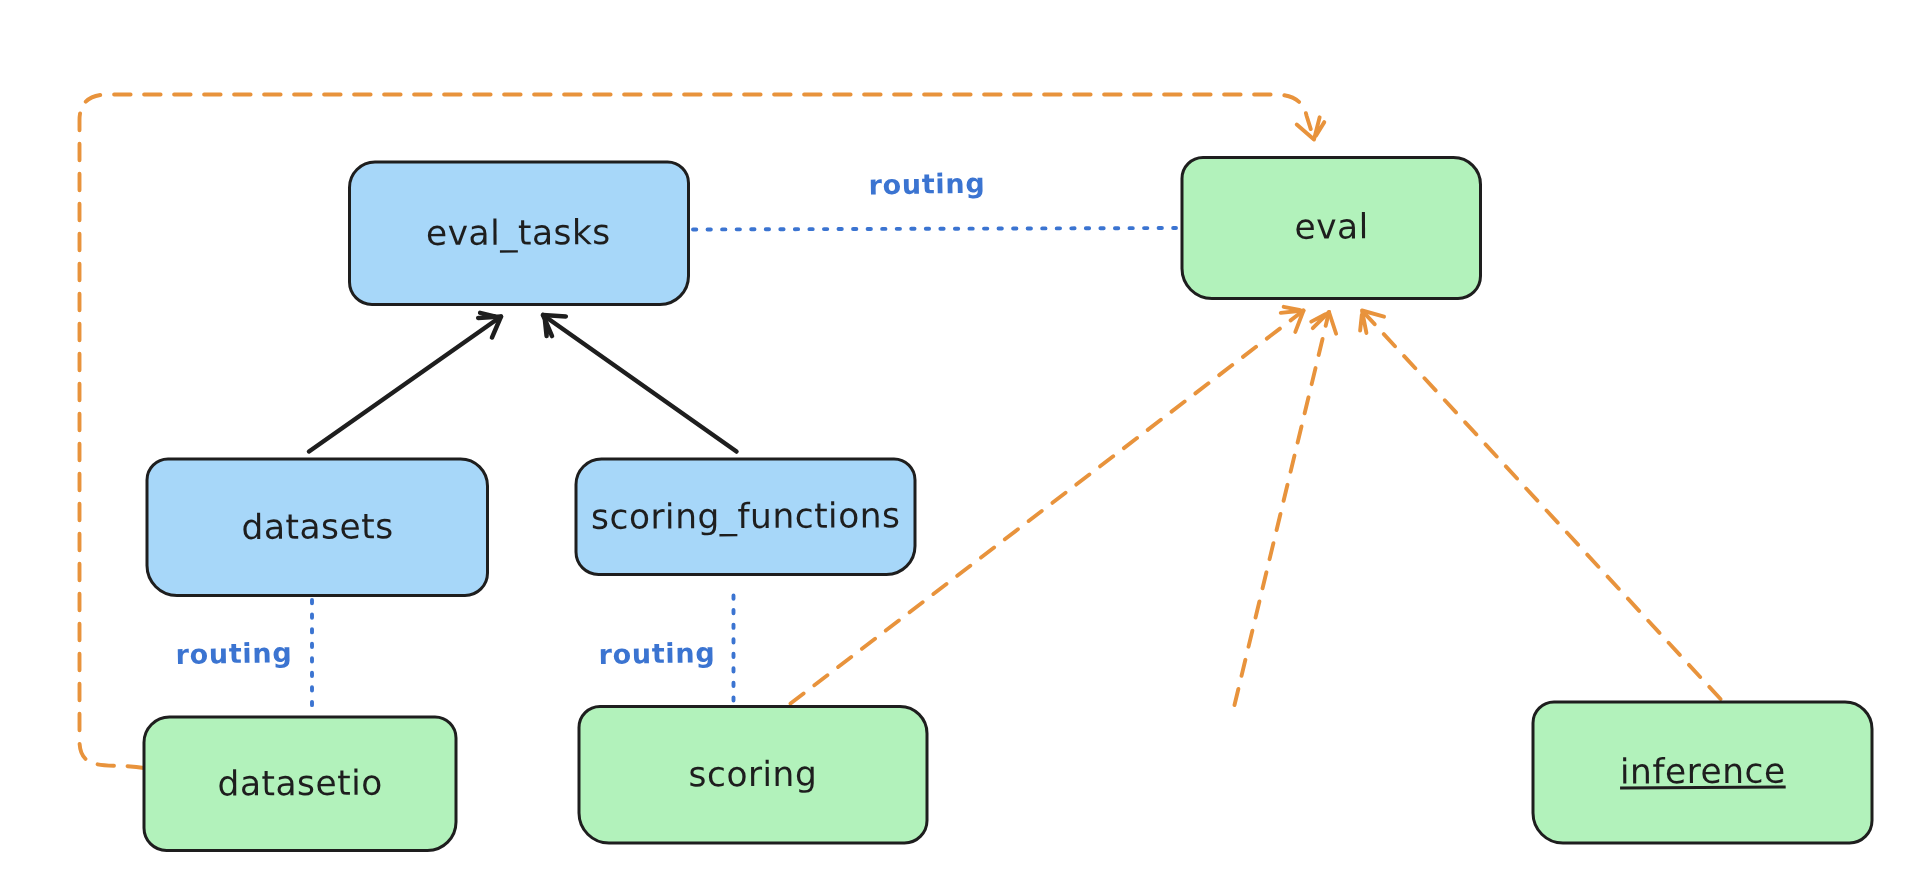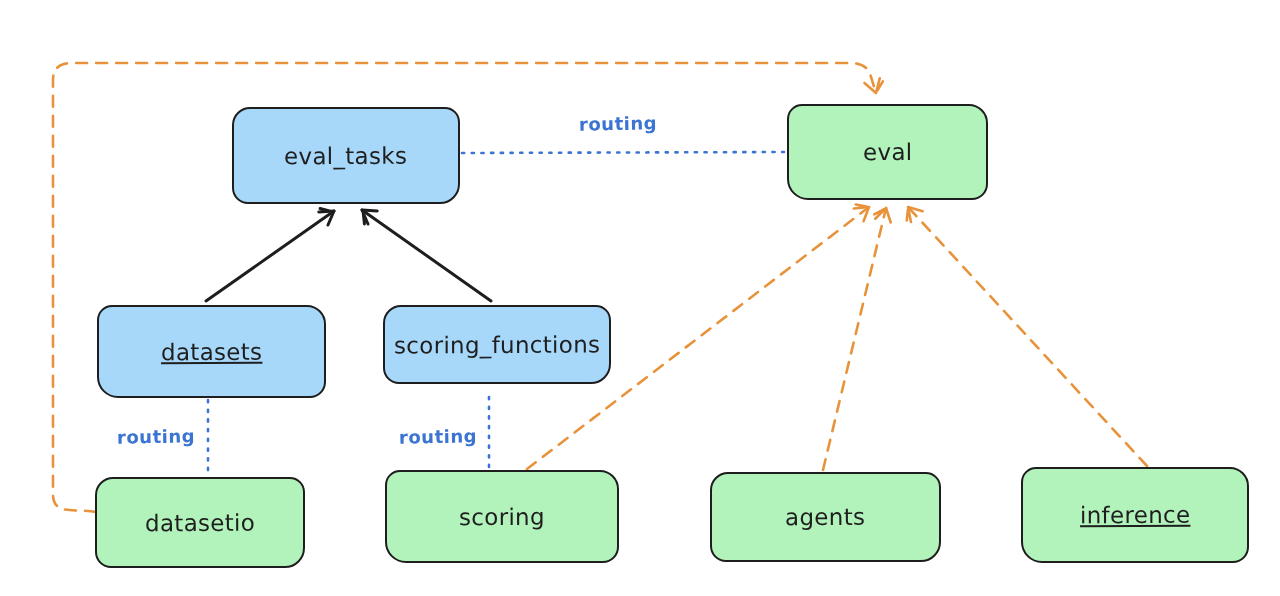--- a/index.html
+++ b/index.html
@@ -93,34 +93,31 @@
     <path class="e-orange" d="M 823 470 L 886 208" marker-end="url(#mO)"></path>
     <path class="e-orange" d="M 1147 466 L 908 207" marker-end="url(#mO)"></path>
   </svg>
 
   <div class="node rA n-eval-tasks" style="background: rgb(167, 215, 249);">
     <span>eval_tasks</span>
   </div>
   <div class="node rB n-eval" style="background: rgb(178, 242, 187);">
     <span>eval</span>
   </div>
-  <div class="node rB n-datasets" style="background: rgb(167, 215, 249); text-decoration: underline;">
+  <div class="node rB n-datasets" style="background: rgb(167, 215, 249);">
     <span>datasets</span>
   </div>
   <div class="node rA n-scoring-functions" style="background: rgb(167, 215, 249);">
     <span>scoring_functions</span>
   </div>
   <div class="node rA n-datasetio" style="background: rgb(178, 242, 187);">
     <span>datasetio</span>
   </div>
   <div class="node rB n-scoring" style="background: rgb(178, 242, 187);">
     <span>scoring</span>
-  </div>
-  <div class="node rA n-agents" style="background: rgb(178, 242, 187);">
-    <span>agents</span>
   </div>
   <div class="node rB n-inference" style="background: rgb(178, 242, 187);">
     <span>inference</span>
   </div>
 
   <div class="edge-label l-top">routing</div>
   <div class="edge-label l-left">routing</div>
   <div class="edge-label l-mid">routing</div>
 
 </div>

